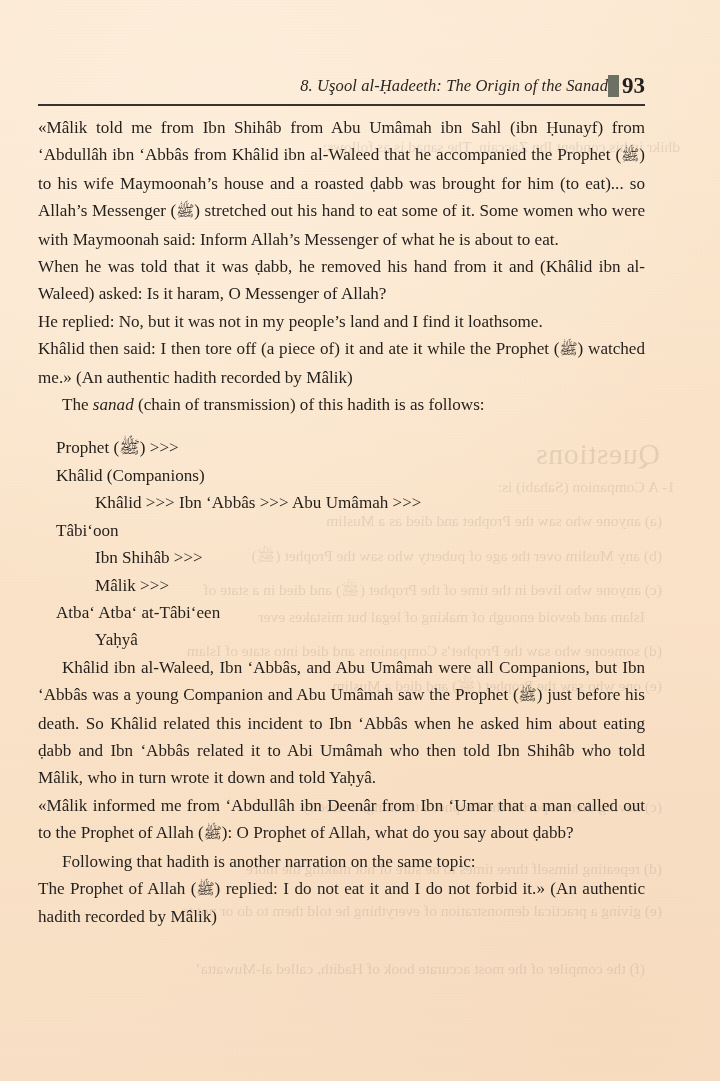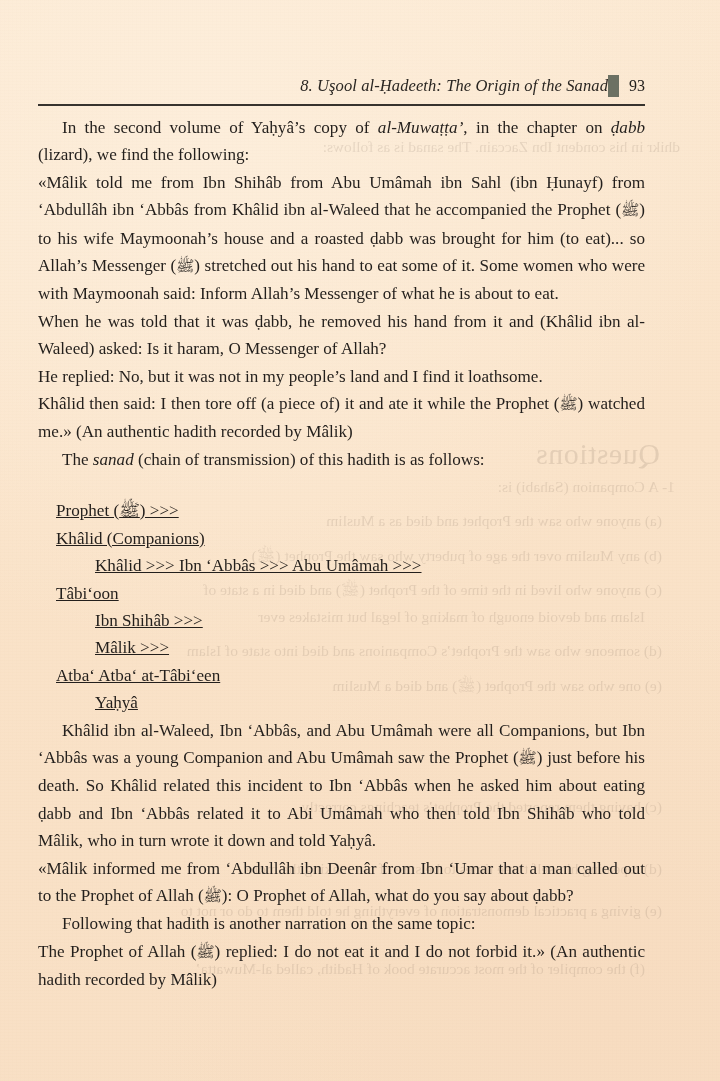--- a/index.html
+++ b/index.html
@@ -75,24 +75,25 @@
     color: #2a2622;
     letter-spacing: .1px;
   }
   .runhead-mark {
     width: 11px;
     height: 22px;
     background: #6c7163;
     flex: 0 0 auto;
   }
   .runhead-page {
-    font-size: 16px;
+    font-size: 23px;
     color: #23201d;
     min-width: 26px;
     text-align: right;
+    font-weight: bold;
   }
 
   .rule {
     position: absolute;
     left: 38px;
     top: 104px;
     width: 607px;
     height: 1.6px;
     background: #37332e;
   }
@@ -112,22 +113,21 @@
     text-justify: inter-word;
     color: #231f1c;
   }
   p.gap     { }
   p.indent  { text-indent: 24px; }
   .it { font-style: italic; }
   .sw { font-size: 15px; letter-spacing: -.2px; }
 
   
   .chain {
-    margin-top: 24px;
-    text-decoration: underline;
+    margin-top: 16px;
   }
   .chain-line {
     font-size: 17.1px;
     line-height: 27.4px;
     white-space: nowrap;
     color: #231f1c;
   }
   .lvl-gen  { padding-left: 18px; }
   .lvl-name { padding-left: 57px; }
 </style>
@@ -155,21 +155,20 @@
 
 <div class="runhead">
   <span class="runhead-title">8. Uşool al-Ḥadeeth: The Origin of the Sanad</span>
   <span class="runhead-mark"></span>
   <span class="runhead-page">93</span>
 </div>
 <div class="rule"></div>
 
 <div class="col">
 
-  <p class="para indent"><span>In the second volume of Yaḥyâ’s copy of </span><span class="it">al-Muwaṭṭa’</span><span>, in the chapter on </span><span class="it">ḍabb</span><span> (lizard), we find the following:</span></p>
 
   <p class="para gap"><span>«Mâlik told me from Ibn Shihâb from Abu Umâmah ibn Sahl (ibn Ḥunayf) from ‘Abdullâh ibn ‘Abbâs from Khâlid ibn al-Waleed that he accompanied the Prophet (</span><span class="sw">ﷺ</span><span>) to his wife Maymoonah’s house and a roasted ḍabb was brought for him (to eat)... so Allah’s Messenger (</span><span class="sw">ﷺ</span><span>) stretched out his hand to eat some of it. Some women who were with Maymoonah said: Inform Allah’s Messenger of what he is about to eat.</span></p>
 
   <p class="para gap">When he was told that it was ḍabb, he removed his hand from it and (Khâlid ibn al-Waleed) asked: Is it haram, O Messenger of Allah?</p>
 
   <p class="para gap">He replied: No, but it was not in my people’s land and I find it loathsome.</p>
 
   <p class="para gap"><span>Khâlid then said: I then tore off (a piece of) it and ate it while the Prophet (</span><span class="sw">ﷺ</span><span>) watched me.» (An authentic hadith recorded by Mâlik)</span></p>
 
   <p class="para gap indent"><span>The </span><span class="it">sanad</span><span> (chain of transmission) of this hadith is as follows:</span></p>

